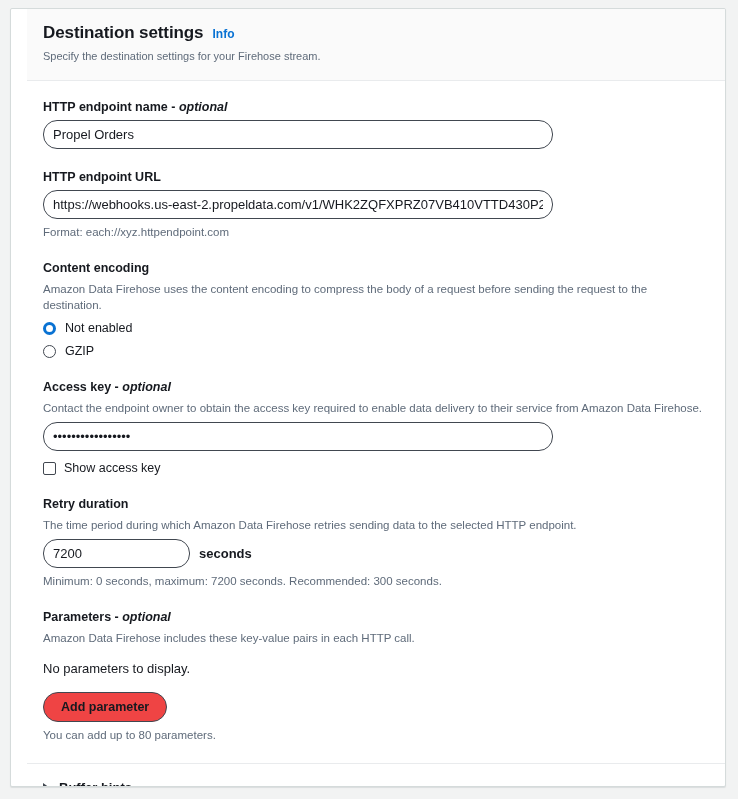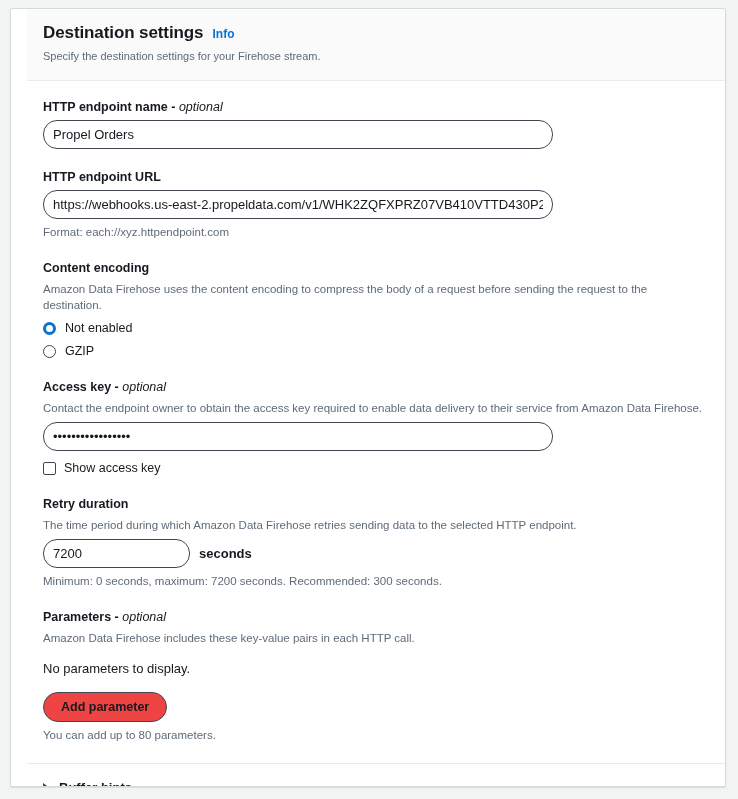--- a/index.html
+++ b/index.html
@@ -71,21 +71,21 @@
   .field-group { margin-bottom: 20px; }
 
   .field-label {
     font-size: 12.5px;
     font-weight: 700;
     color: #16191f;
     line-height: 16px;
     margin-bottom: 5px;
   }
   .field-label .optional {
-    font-weight: 400;
+    font-weight: 700;
     font-style: italic;
     color: #16191f;
   }
   .field-desc {
     font-size: 11.5px;
     color: #5f6b7a;
     line-height: 16px;
     margin-bottom: 6px;
   }
   .field-hint {

